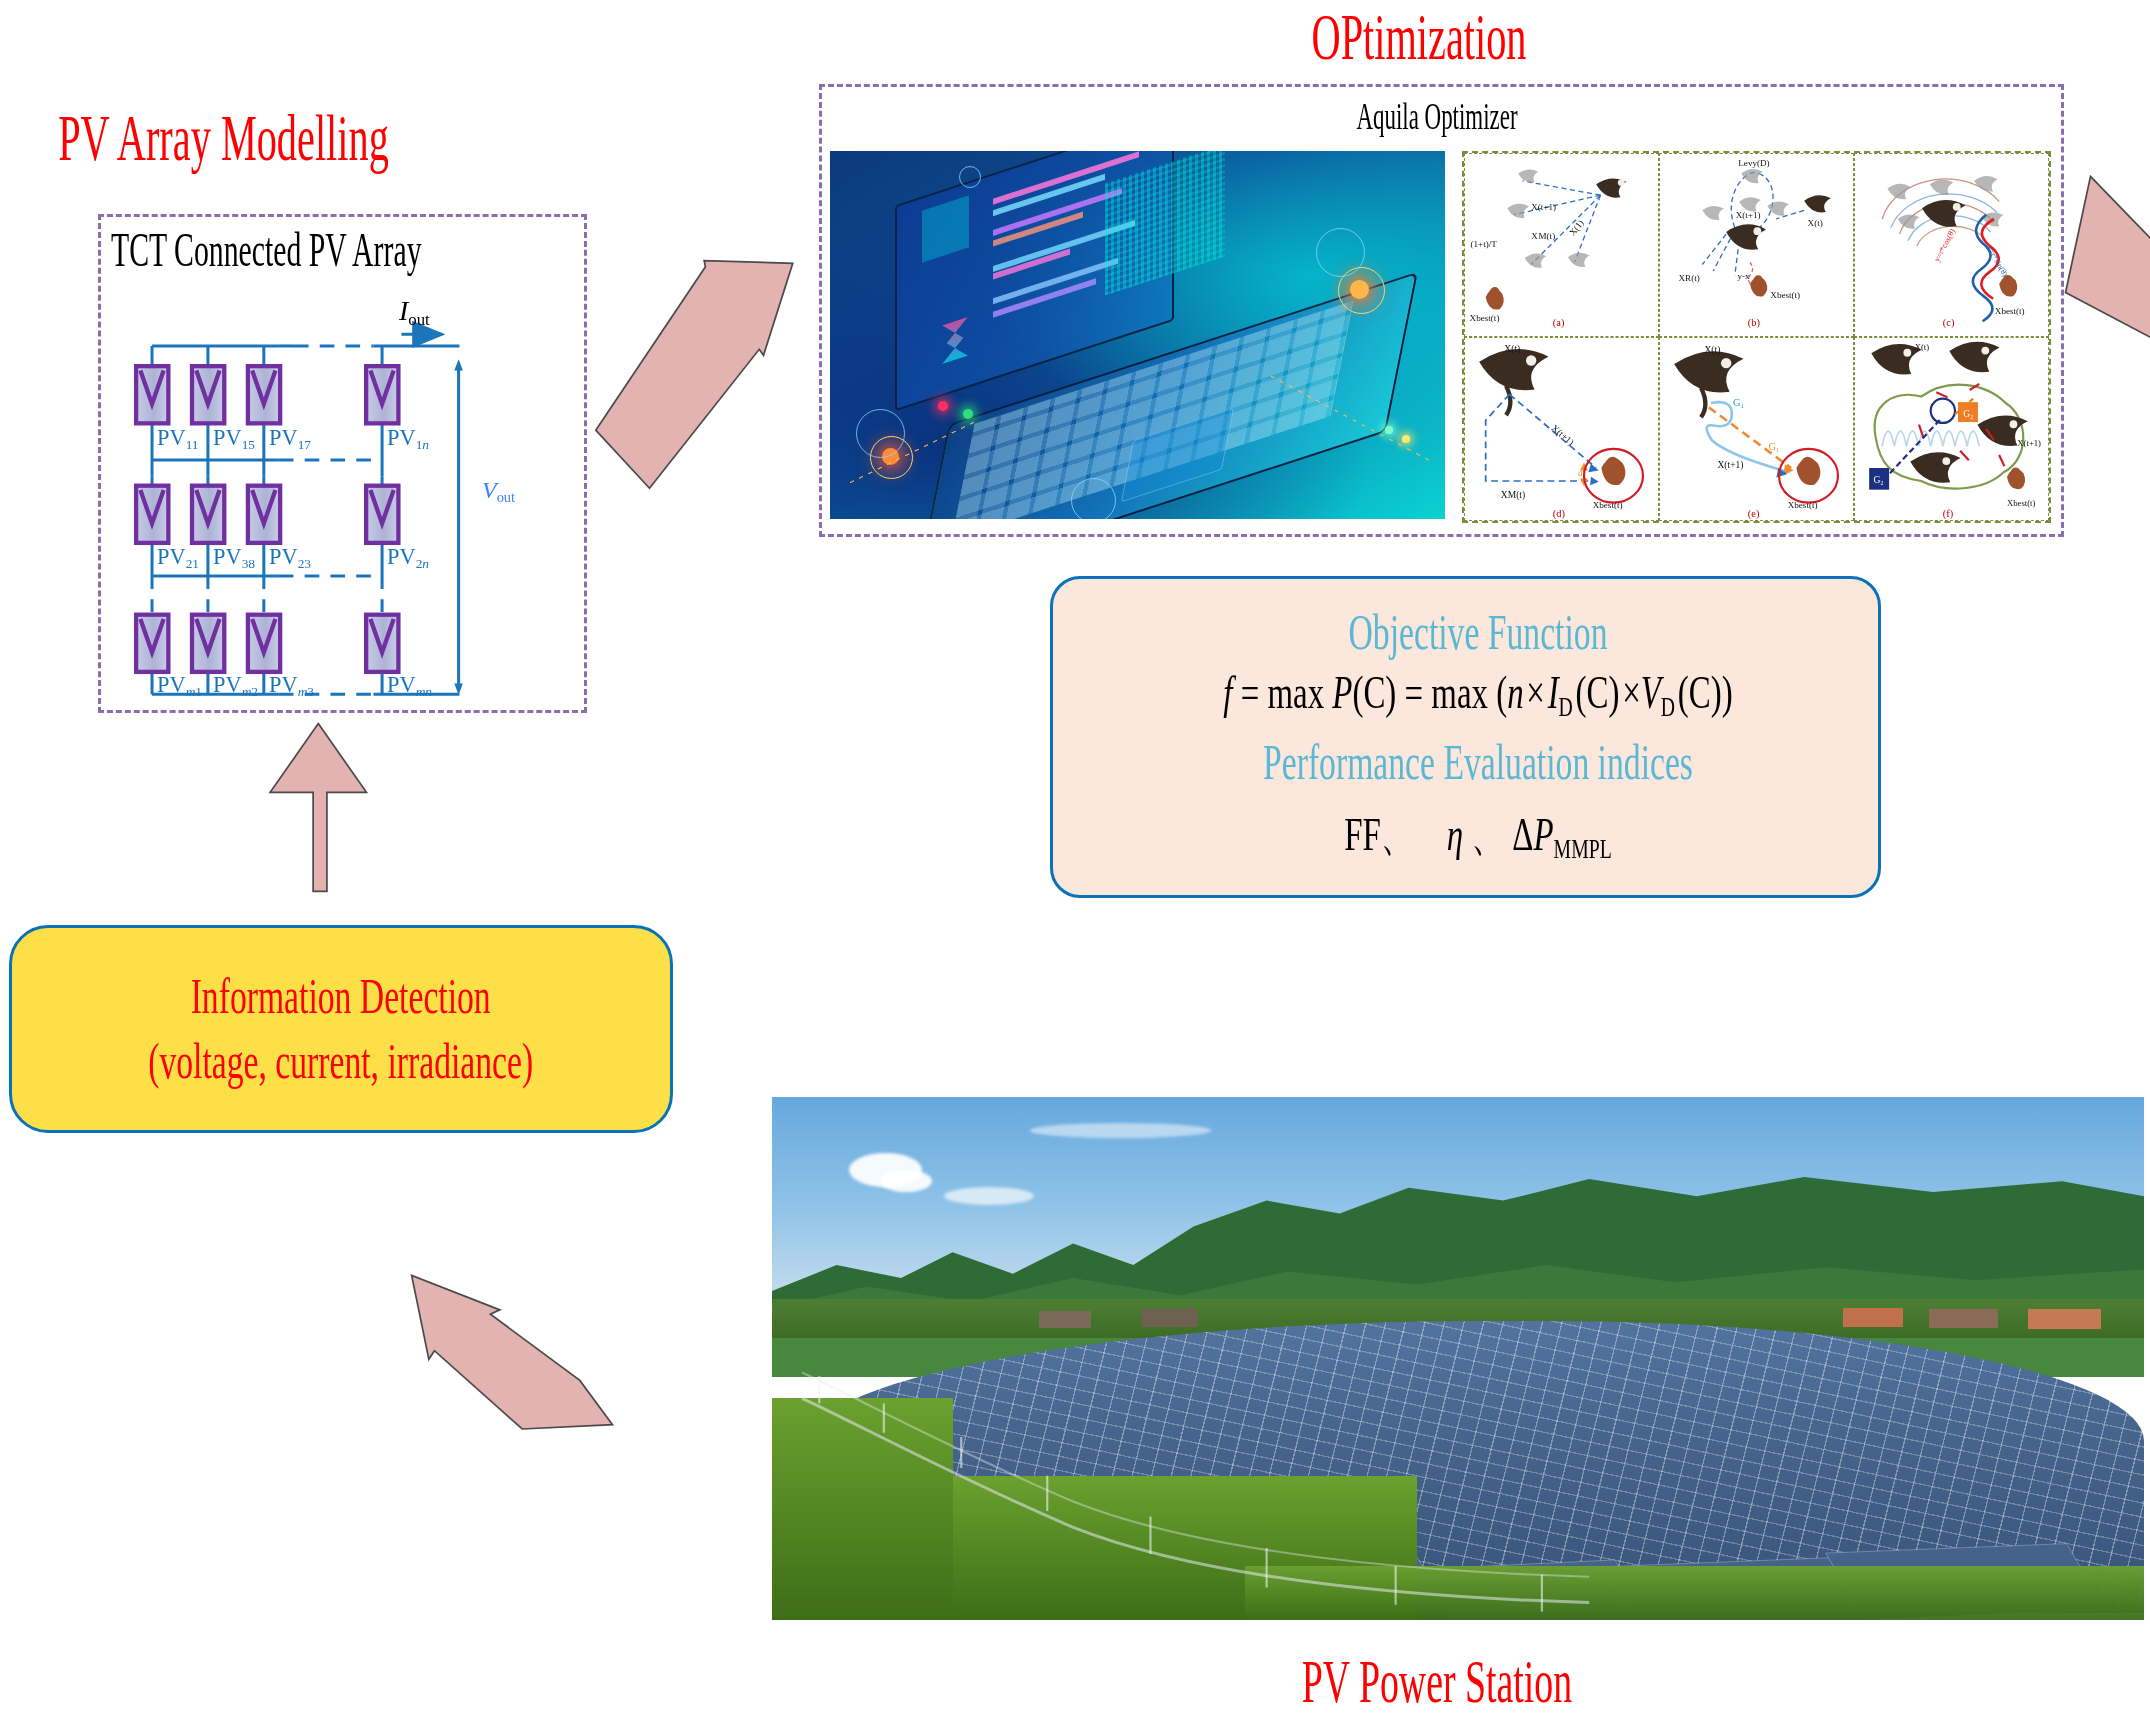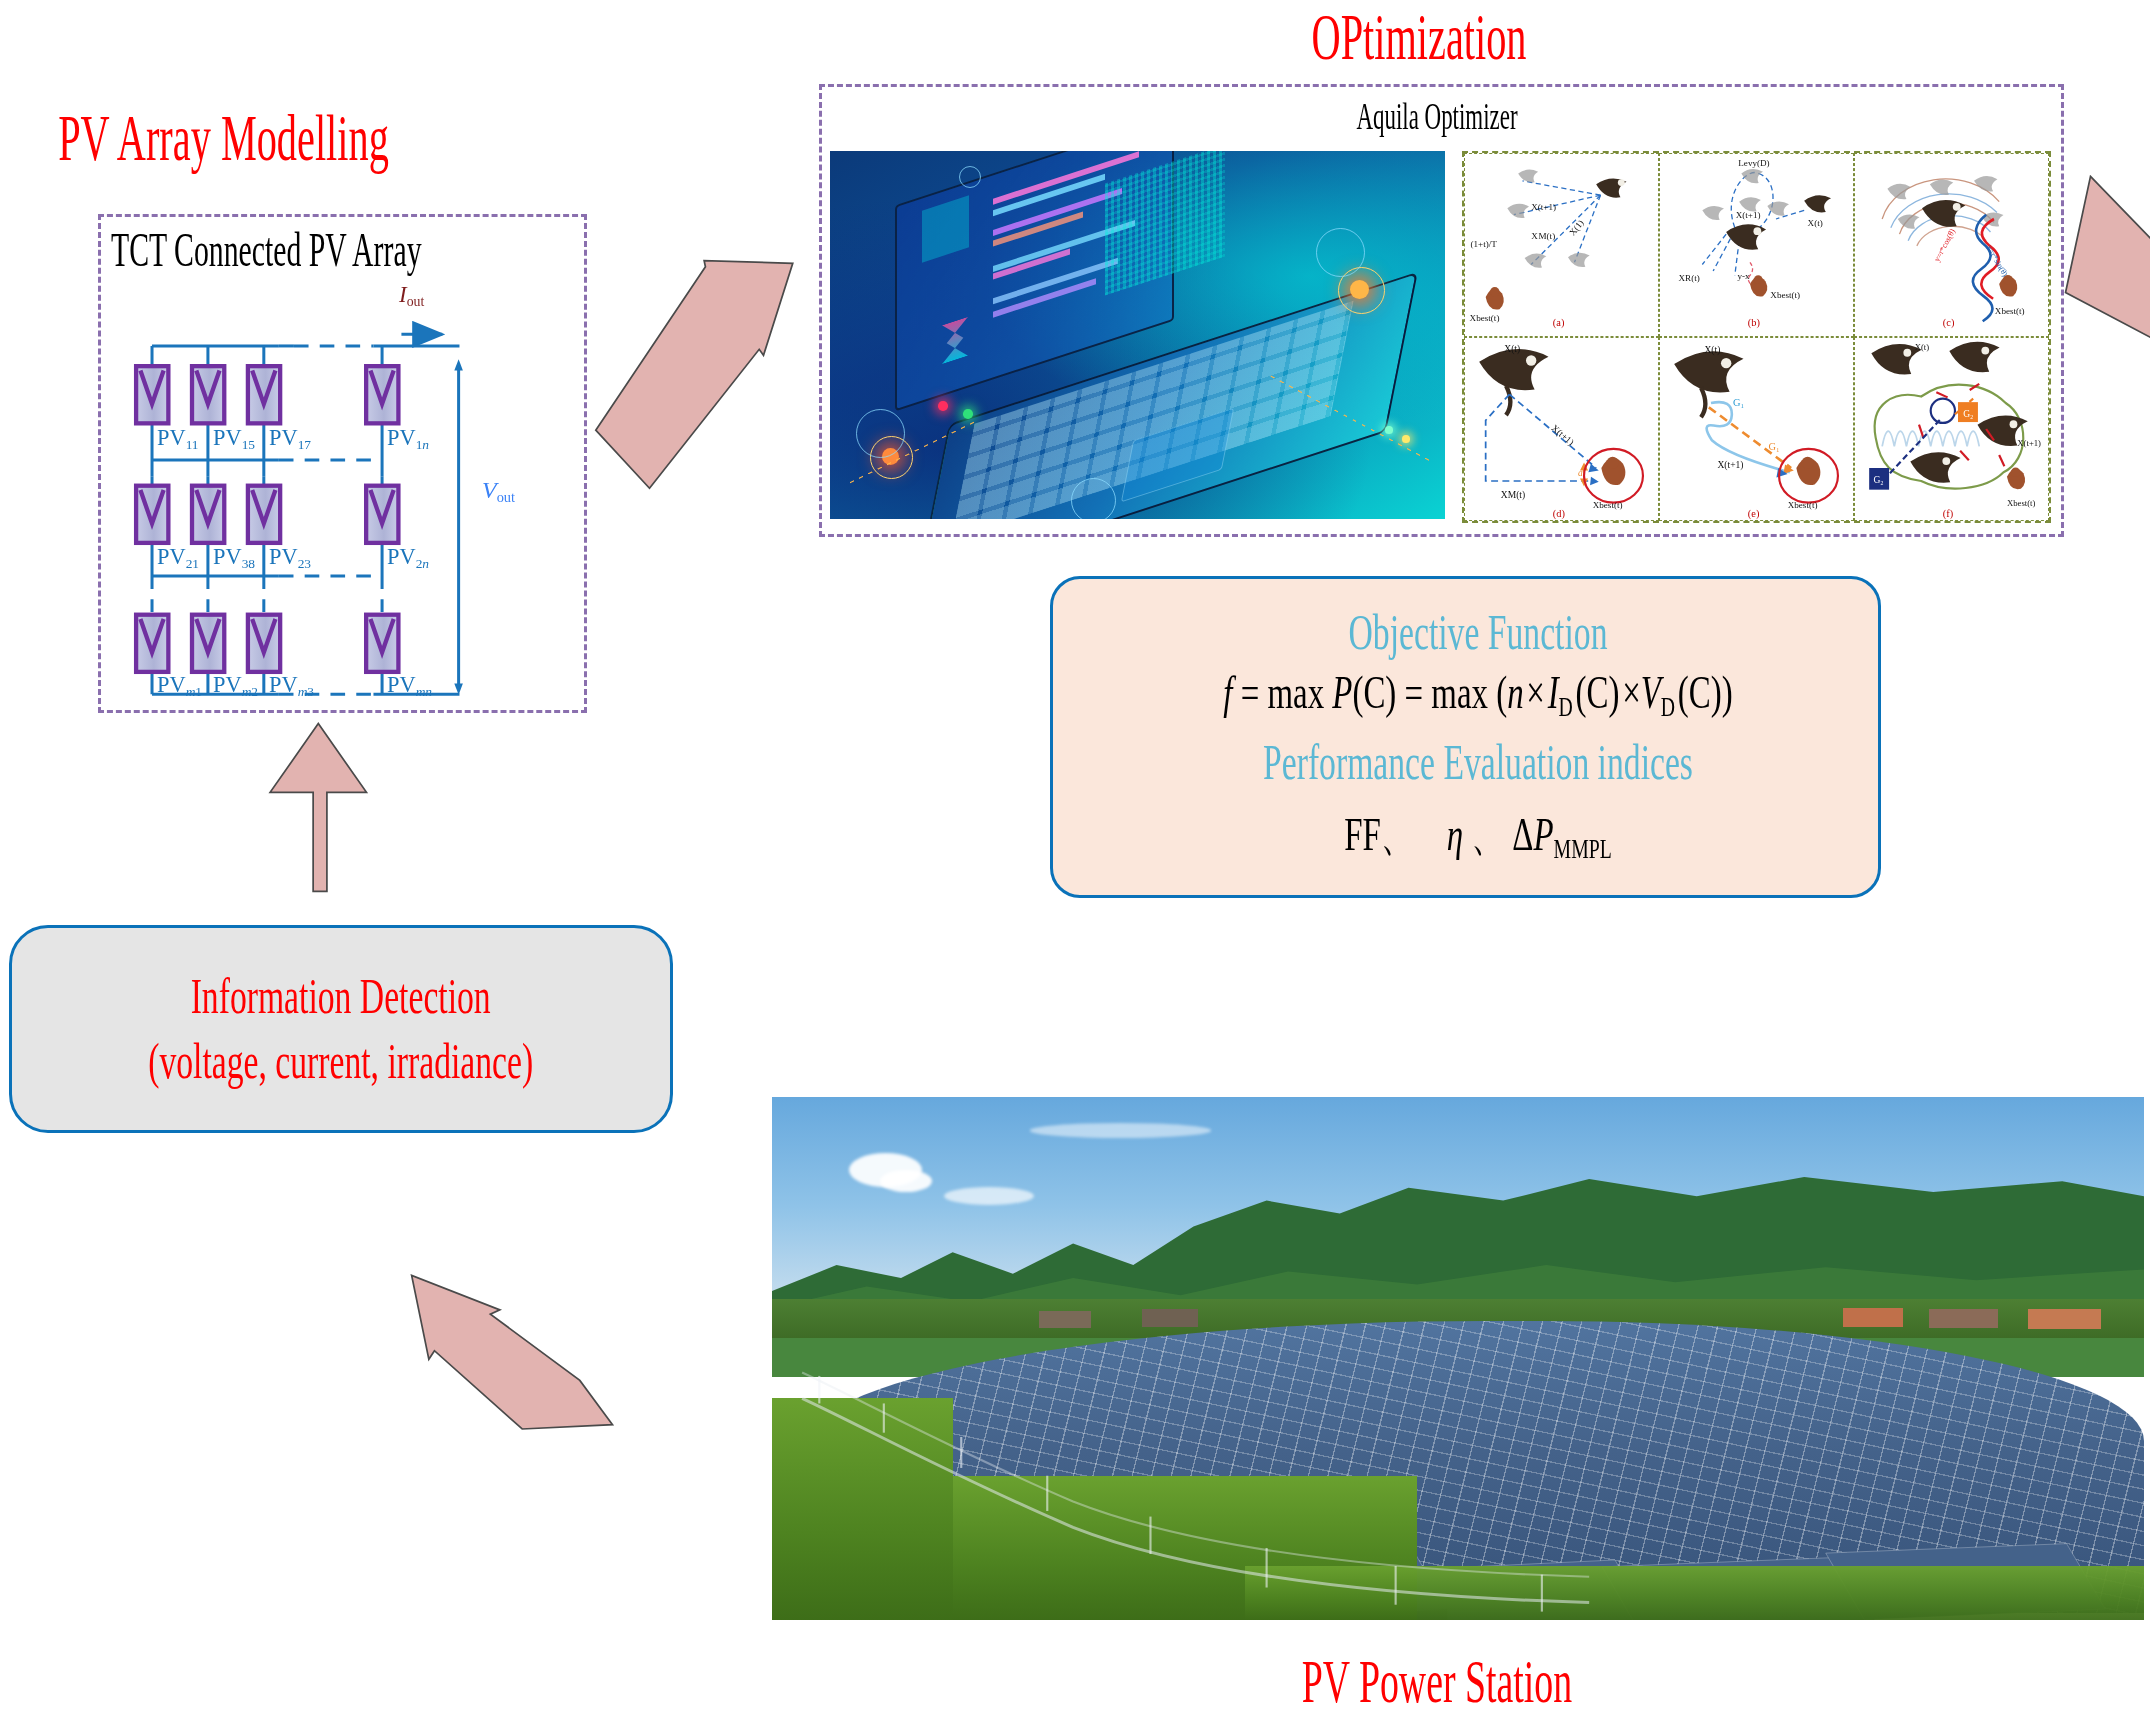--- a/index.html
+++ b/index.html
@@ -5,21 +5,21 @@
   html,body{margin:0;padding:0;background:#fff;}
   body{width:2857px;height:1728px;position:relative;overflow:hidden;
        font-family:"Liberation Serif",serif;}
   .abs{position:absolute;}
 
   
   .red-head{color:#ff0000;font-weight:400;text-align:center;white-space:nowrap;
             font-family:"Liberation Serif",serif;transform:scaleX(.62);transform-origin:center;}
 
   
-  .bluebox{background:#e5e5e5;border:3.9px solid #0a72b9;border-radius:39px;
+  .bluebox{background:#fde047;border:3.9px solid #0a72b9;border-radius:39px;
            display:flex;align-items:center;justify-content:center;text-align:center;}
   .bluebox .txt{color:#ff0000;line-height:1.28;white-space:nowrap;
                 transform:scaleX(.66);transform-origin:center;}
 
   
   .objbox{background:#fbe7db;border:3.9px solid #0a72b9;border-radius:30px;padding-left:25px;}
   .obj-title{color:#5bb8d4;text-align:center;white-space:nowrap;
              transform:scaleX(.66);transform-origin:center;}
   .obj-eq{color:#000;text-align:center;white-space:nowrap;
           transform:scaleX(.70);transform-origin:center;}
@@ -183,21 +183,21 @@
         <rect x="348" y="790" width="75" height="133" fill="url(#modg)" stroke="#7030a0" stroke-width="10"></rect>
        <path d="M358,800 L385,878 L412,800" fill="none" stroke="#7030a0" stroke-width="10"></path>
       </g>
     <g>
         <rect x="623" y="790" width="75" height="133" fill="url(#modg)" stroke="#7030a0" stroke-width="10"></rect>
        <path d="M633,800 L660,878 L687,800" fill="none" stroke="#7030a0" stroke-width="10"></path>
       </g>
   </g>
 </svg>
 
-<div class="abs" style="left:399px;top:282px;font-size:23px;color:#7f1d1d;">
+<div class="abs" style="left:399px;top:295px;font-size:28px;color:#000000;">
   <span class="ital">I</span><sub>out</sub>
 </div>
 <div class="abs" style="left:482px;top:477px;font-size:24px;color:#3b82f6;">
   <span class="ital">V</span><sub>out</sub>
 </div>
 
 <div class="abs" style="left:98px;top:275px;font-size:22.4px;color:#1b75bb;">
   <span class="abs" style="left:59px;top:150px;">PV<sub>11</sub></span>
   <span class="abs" style="left:115px;top:150px;">PV<sub>15</sub></span>
   <span class="abs" style="left:171px;top:150px;">PV<sub>17</sub></span>

